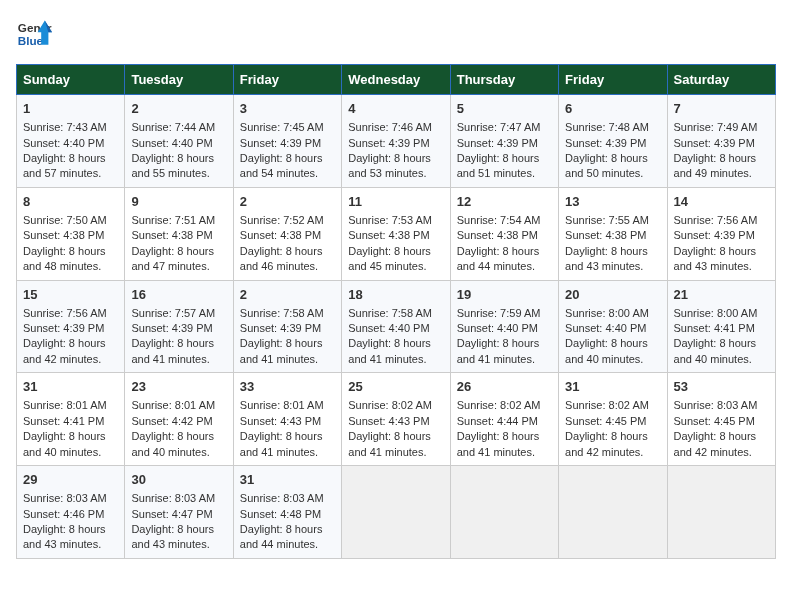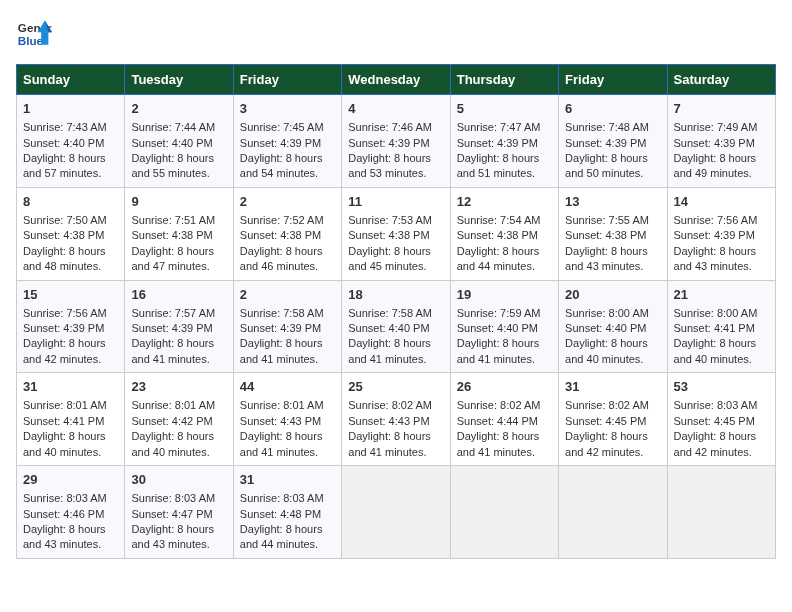--- a/index.html
+++ b/index.html
@@ -131,21 +131,21 @@
         <td><span class="day-num">16</span><span>Sunrise: 7:57 AM<br>Sunset: 4:39 PM<br>Daylight: 8 hours and 41 minutes.</span></td>
         <td><span class="day-num">2</span><span>Sunrise: 7:58 AM<br>Sunset: 4:39 PM<br>Daylight: 8 hours and 41 minutes.</span></td>
         <td><span class="day-num">18</span><span>Sunrise: 7:58 AM<br>Sunset: 4:40 PM<br>Daylight: 8 hours and 41 minutes.</span></td>
         <td><span class="day-num">19</span><span>Sunrise: 7:59 AM<br>Sunset: 4:40 PM<br>Daylight: 8 hours and 41 minutes.</span></td>
         <td><span class="day-num">20</span><span>Sunrise: 8:00 AM<br>Sunset: 4:40 PM<br>Daylight: 8 hours and 40 minutes.</span></td>
         <td><span class="day-num">21</span><span>Sunrise: 8:00 AM<br>Sunset: 4:41 PM<br>Daylight: 8 hours and 40 minutes.</span></td>
       </tr>
       <tr>
         <td><span class="day-num">31</span><span>Sunrise: 8:01 AM<br>Sunset: 4:41 PM<br>Daylight: 8 hours and 40 minutes.</span></td>
         <td><span class="day-num">23</span><span>Sunrise: 8:01 AM<br>Sunset: 4:42 PM<br>Daylight: 8 hours and 40 minutes.</span></td>
-        <td><span class="day-num">44</span><span>Sunrise: 8:01 AM<br>Sunset: 4:43 PM<br>Daylight: 8 hours and 41 minutes.</span></td>
+        <td><span class="day-num">33</span><span>Sunrise: 8:01 AM<br>Sunset: 4:43 PM<br>Daylight: 8 hours and 41 minutes.</span></td>
         <td><span class="day-num">25</span><span>Sunrise: 8:02 AM<br>Sunset: 4:43 PM<br>Daylight: 8 hours and 41 minutes.</span></td>
         <td><span class="day-num">26</span><span>Sunrise: 8:02 AM<br>Sunset: 4:44 PM<br>Daylight: 8 hours and 41 minutes.</span></td>
         <td><span class="day-num">31</span><span>Sunrise: 8:02 AM<br>Sunset: 4:45 PM<br>Daylight: 8 hours and 42 minutes.</span></td>
         <td><span class="day-num">53</span><span>Sunrise: 8:03 AM<br>Sunset: 4:45 PM<br>Daylight: 8 hours and 42 minutes.</span></td>
       </tr>
       <tr>
         <td><span class="day-num">29</span><span>Sunrise: 8:03 AM<br>Sunset: 4:46 PM<br>Daylight: 8 hours and 43 minutes.</span></td>
         <td><span class="day-num">30</span><span>Sunrise: 8:03 AM<br>Sunset: 4:47 PM<br>Daylight: 8 hours and 43 minutes.</span></td>
         <td><span class="day-num">31</span><span>Sunrise: 8:03 AM<br>Sunset: 4:48 PM<br>Daylight: 8 hours and 44 minutes.</span></td>
         <td class="empty-cell"></td>

